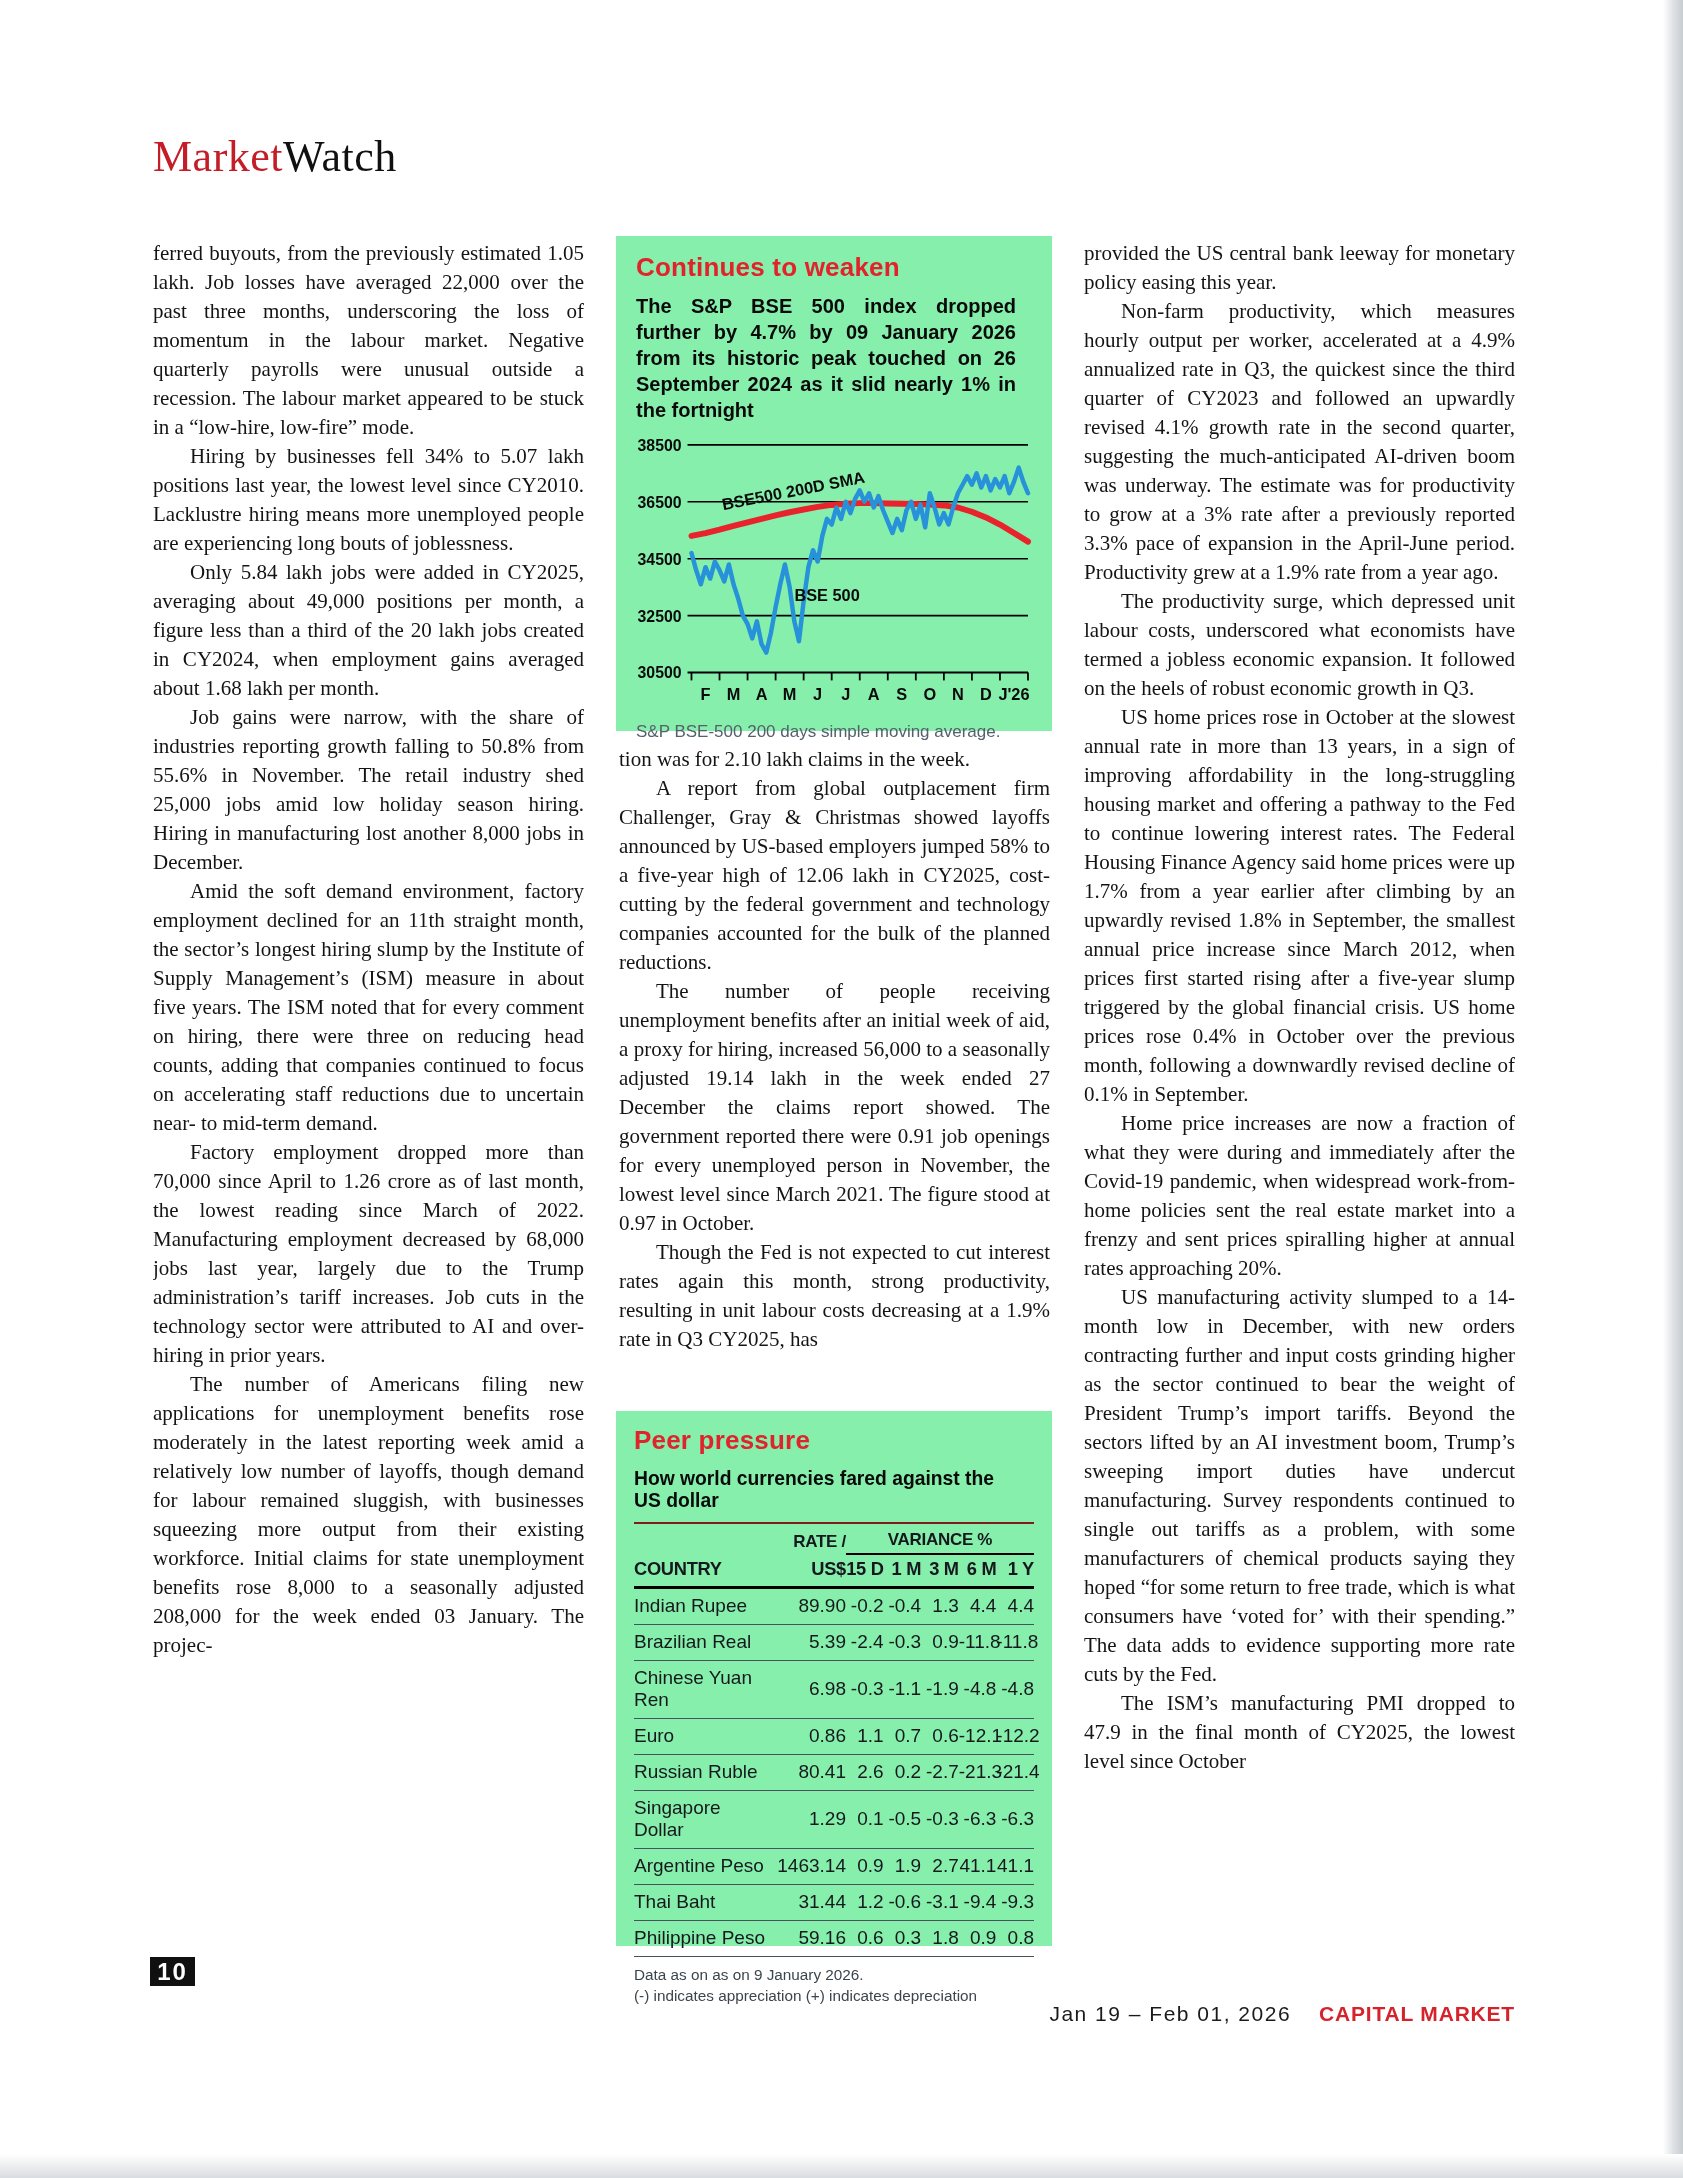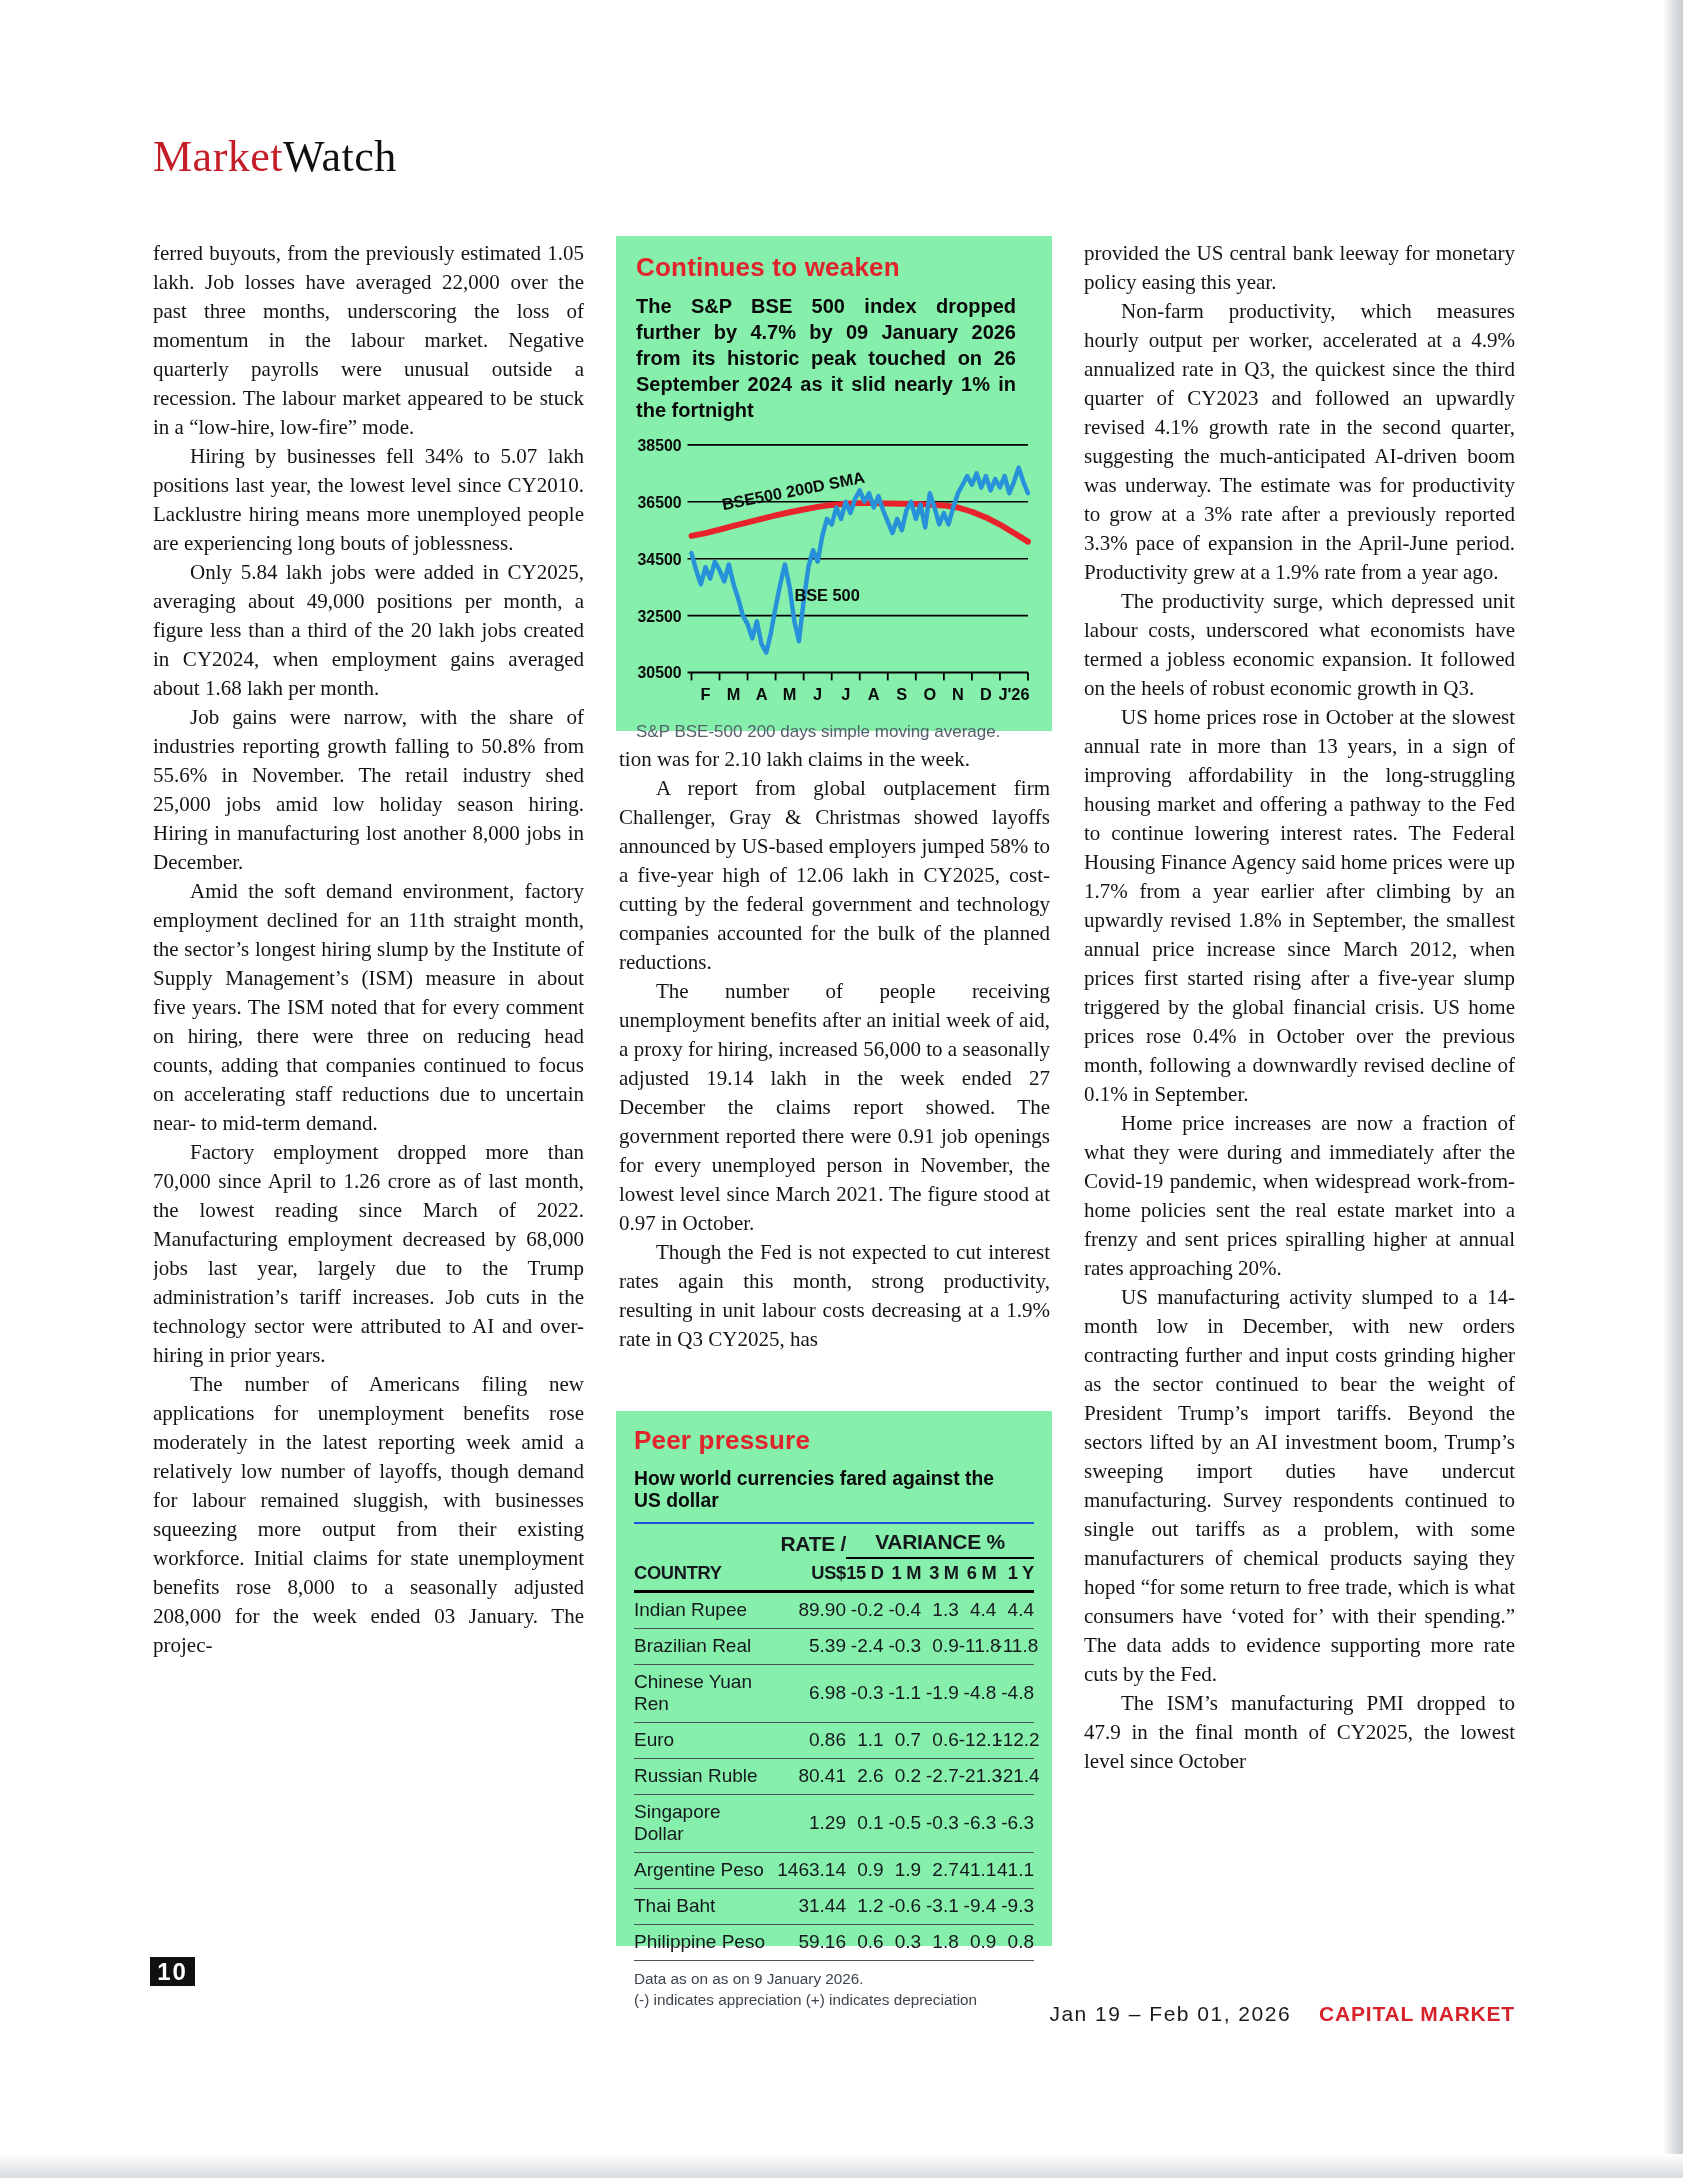--- a/index.html
+++ b/index.html
@@ -33,21 +33,21 @@
                  color:#55606c;}
 
   
   .tbl-sub{margin:12px 10px 10px 0;font-family:"Liberation Sans",sans-serif;font-weight:bold;
            font-size:19.3px;color:#0a0a0a;}
   table.cur{width:100%;border-collapse:collapse;font-family:"Liberation Sans",sans-serif;
             font-size:19px;color:#15191d;table-layout:fixed;}
   table.cur col.c-country{width:34%;} table.cur col.c-rate{width:19%;}
   table.cur col.c-var{width:9.4%;}
   table.cur th{font-weight:700;letter-spacing:-0.3px;}
-  tr.h1 th{border-top:2px solid #1d4ed8;padding:6px 0 0 0;font-size:21px;margin-top:36px;}
+  tr.h1 th{border-top:2px solid #7f1d1d;padding:6px 0 0 0;font-size:17px;margin-top:36px;}
   tr.h1 th.var-group{text-align:center;border-bottom:2px solid #000;padding-bottom:3px;}
   tr.h1 th.rate-group{text-align:right;}
   tr.h2 th{border-bottom:3px solid #000;padding:3px 0 6px 0;font-size:18.3px;text-align:right;}
   tr.h2 th.left{text-align:left;}
   table.cur td{border-bottom:1.6px solid #49525b;padding:6px 0 7px 0;}
   table.cur td.num{text-align:right;}
   .fnote{margin:9px 0 0 0;font-family:"Liberation Sans",sans-serif;font-size:15.3px;
          color:#3c454d;}
   .fnote + .fnote{margin-top:3px;}
 

